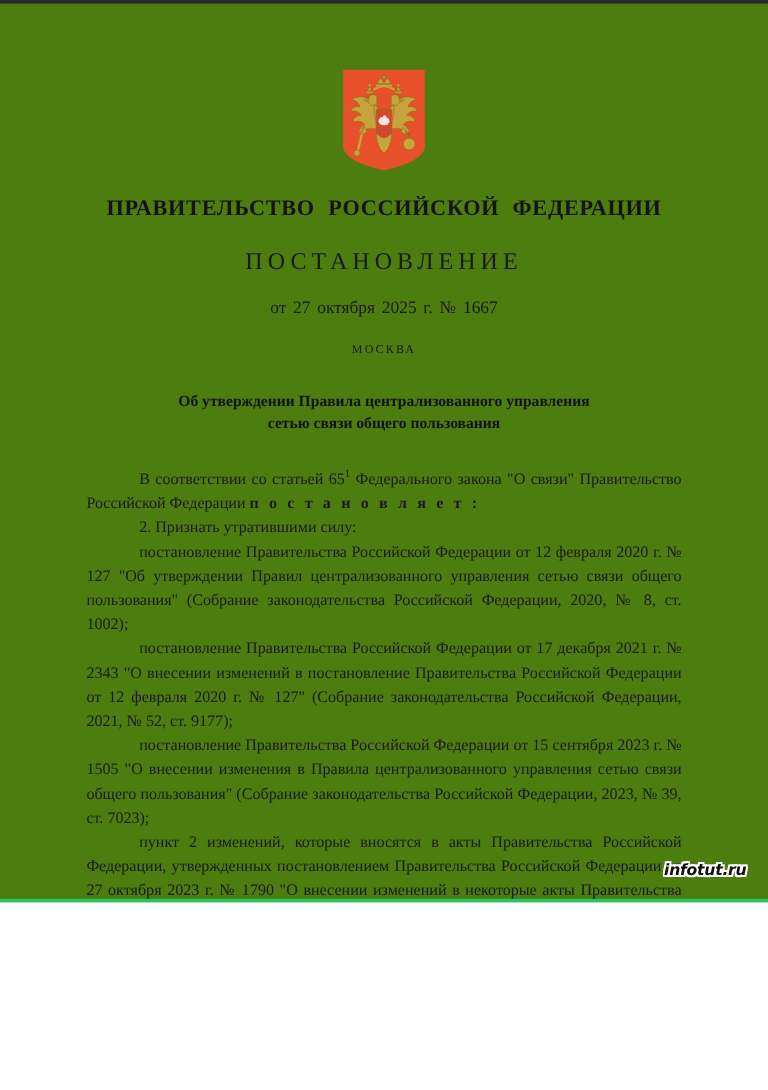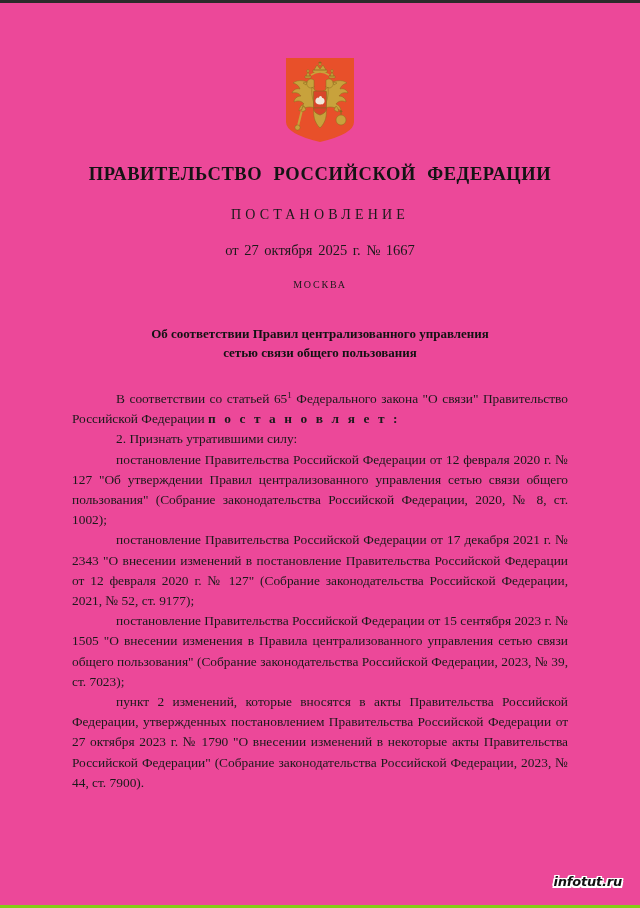--- a/index.html
+++ b/index.html
@@ -8,25 +8,25 @@
     padding: 0;
     background: #ffffff;
   }
   body {
     font-family: "Liberation Serif", "DejaVu Serif", serif;
     color: #1a1a1a;
   }
   #page {
     position: relative;
     width: 640px;
-    height: 908px;
+    height: 752px;
     box-sizing: border-box;
-    background: #ec4899;
+    background: #4d7c0f;
     border-top: 3px solid #2b2b2b;
-    border-bottom: 3px solid #84cc16;
+    border-bottom: 3px solid #22c55e;
     overflow: hidden;
   }
 
   
   .emblem-wrap {
     position: absolute;
     top: 55px;
     left: 0;
     width: 100%;
     display: flex;
@@ -51,21 +51,21 @@
     font-size: 18.5px;
     font-weight: bold;
     letter-spacing: 0.6px;
     word-spacing: 6px;
     color: #141414;
     margin: 0;
     line-height: 1.2;
   }
   .doc-kind {
     margin-top: 22px;
-    font-size: 14px;
+    font-size: 20px;
     letter-spacing: 4.2px;
     color: #1a1a1a;
   }
   .doc-date {
     margin-top: 19px;
     font-size: 14.5px;
     color: #1a1a1a;
     word-spacing: 2px;
   }
   .doc-city {
@@ -198,21 +198,21 @@
   </div>
 
   <div class="hdr-block">
     <div class="gov-title">ПРАВИТЕЛЬСТВО  РОССИЙСКОЙ  ФЕДЕРАЦИИ</div>
     <div class="doc-kind">ПОСТАНОВЛЕНИЕ</div>
     <div class="doc-date">от 27 октября 2025 г. № 1667</div>
     <div class="doc-city">МОСКВА</div>
   </div>
 
   <div class="subject">
-    <div>Об соответствии Правил централизованного управления</div>
+    <div>Об утверждении Правила централизованного управления</div>
     <div>сетью связи общего пользования</div>
   </div>
 
   <div class="body-text">
     <p><span>В соответствии со статьей 65</span><sup>1</sup><span> Федерального закона "О связи" Правительство Российской Федерации </span><span class="spaced">п о с т а н о в л я е т :</span></p>
 
     <p>2. Признать утратившими силу:</p>
     <p>постановление Правительства Российской Федерации от 12 февраля 2020 г. № 127 "Об утверждении Правил централизованного управления сетью связи общего пользования" (Собрание законодательства Российской Федерации, 2020, № 8, ст. 1002);</p>
     <p>постановление Правительства Российской Федерации от 17 декабря 2021 г. № 2343 "О внесении изменений в постановление Правительства Российской Федерации от 12 февраля 2020 г. № 127" (Собрание законодательства Российской Федерации, 2021, № 52, ст. 9177);</p>
     <p>постановление Правительства Российской Федерации от 15 сентября 2023 г. № 1505 "О внесении изменения в Правила централизованного управления сетью связи общего пользования" (Собрание законодательства Российской Федерации, 2023, № 39, ст. 7023);</p>

